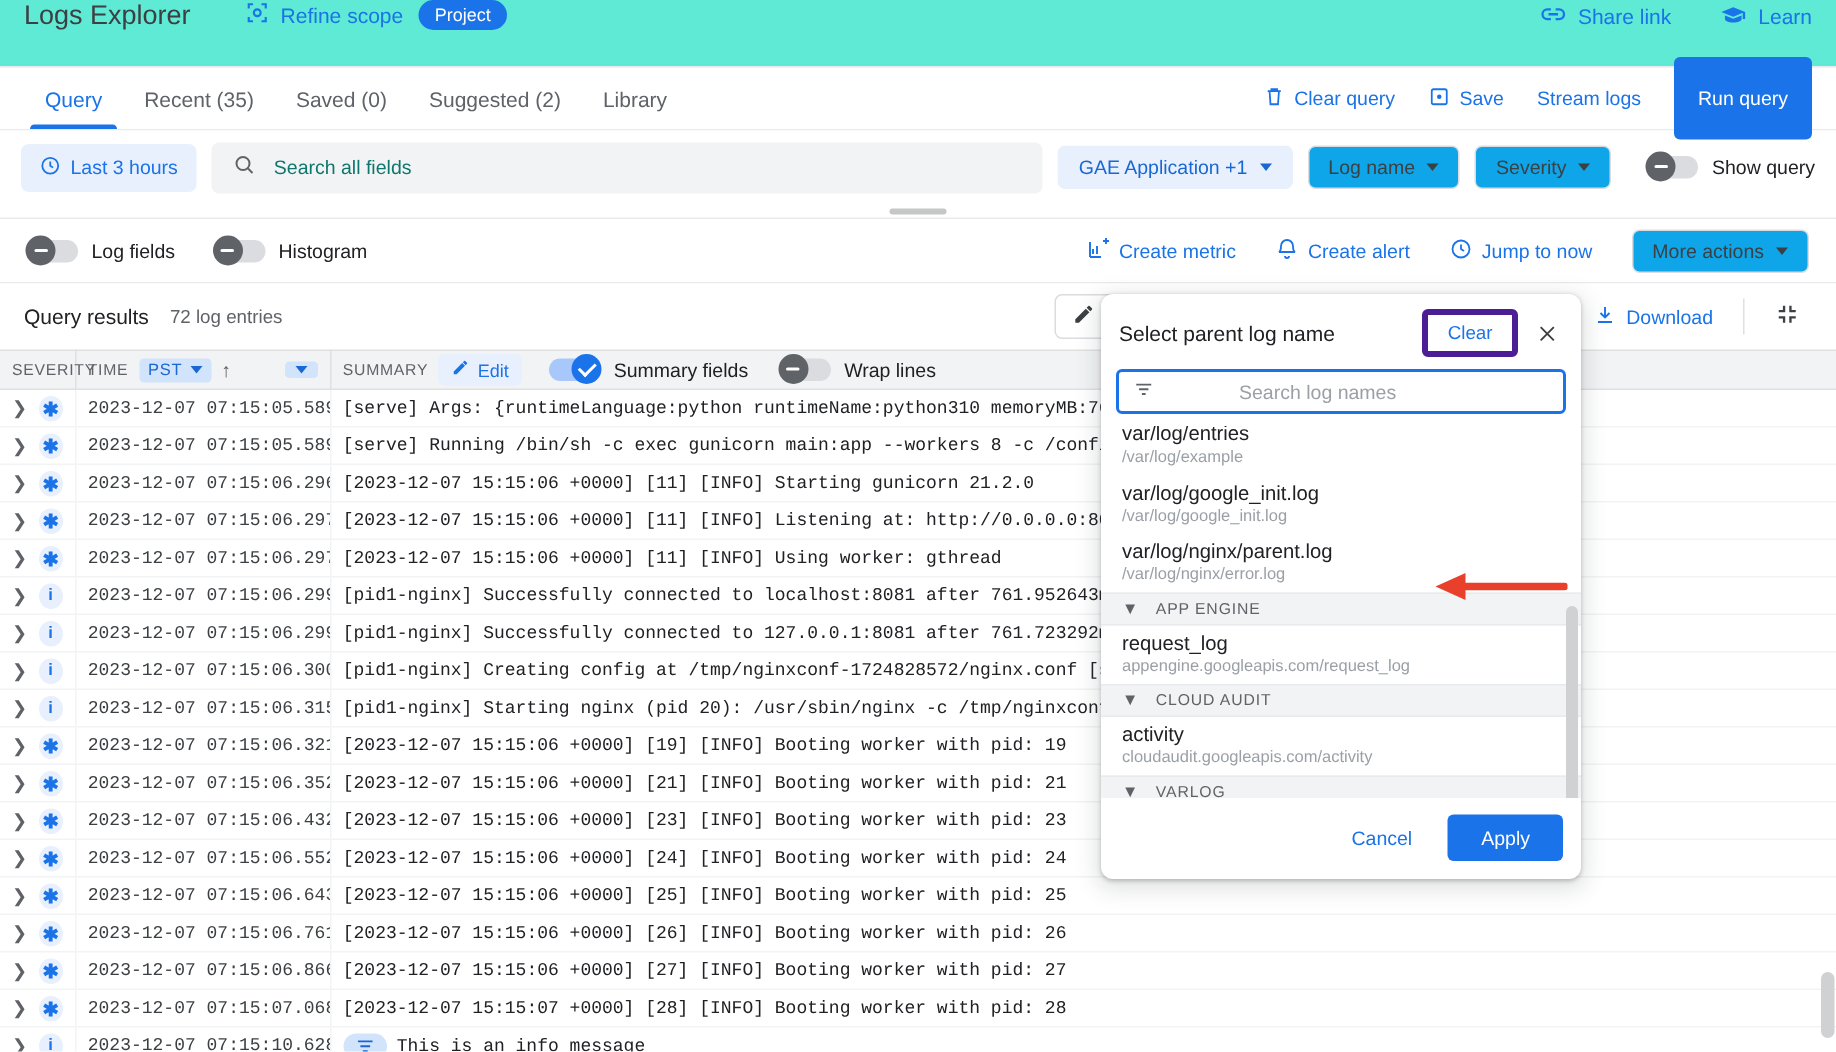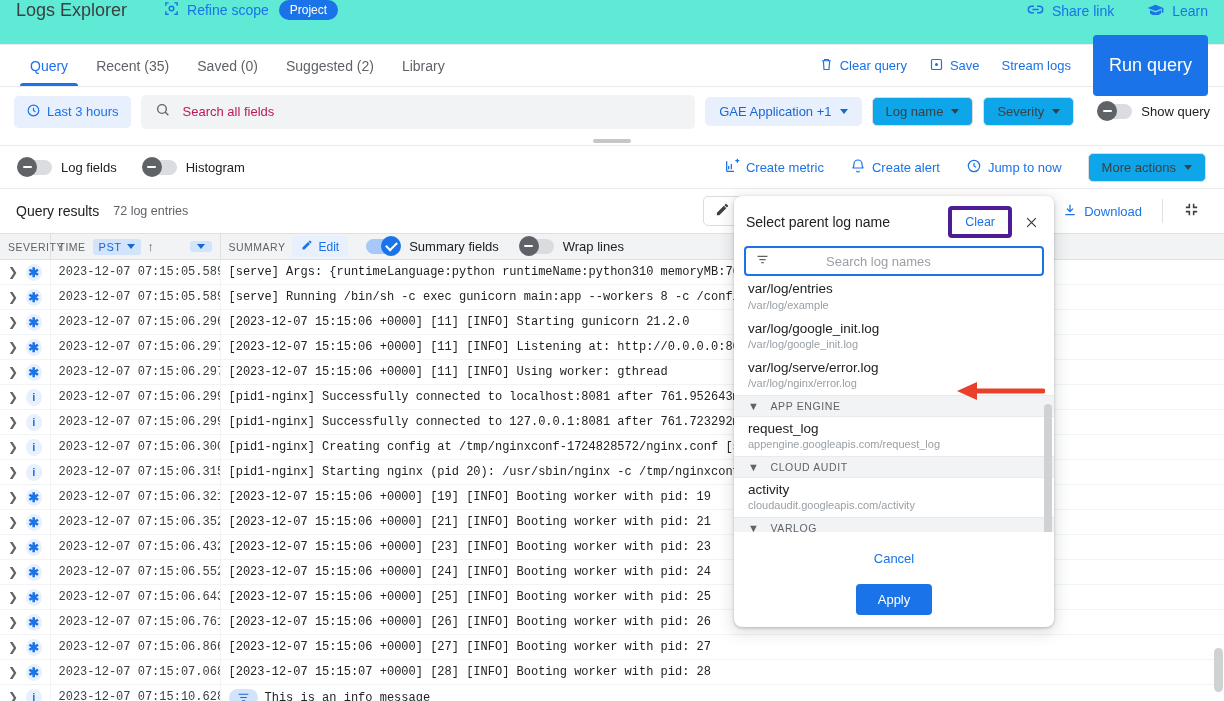--- a/index.html
+++ b/index.html
@@ -43,38 +43,38 @@
     content:""; position:absolute; left:4px; right:4px; bottom:0;
     height:3px; background:#1a73e8; border-radius:3px 3px 0 0;
   }
   .tabs-right { margin-left:auto; display:flex; align-items:center; gap:22px; }
   .tb-action {
     display:flex; align-items:center; gap:6px;
     color:#1a73e8; font-size:13px; font-weight:500; cursor:pointer;
   }
   #run-query-button {
     background:#1a73e8; color:#fff; border:none; border-radius:4px;
-    padding:20px 16px; font-size:18px; font-weight:500;
+    padding:20px 16px; font-size:13px; font-weight:500;
     font-family:"Liberation Sans", sans-serif; cursor:pointer;
   }
 
   
   #query-bar {
     height:49px; display:flex; align-items:center; gap:10px;
     padding:0 14px; background:#fff;
   }
   #time-range-chip {
     display:flex; align-items:center; gap:6px;
     background:#e8f0fe; color:#1a73e8; border-radius:5px;
     padding:7px 12px; font-size:13px; cursor:pointer;
   }
   #search-all-fields {
     flex:1; max-width:580px; height:34px; display:flex; align-items:center; gap:12px;
     background:#f1f3f4; border-radius:5px; padding:0 14px;
-    color:#be185d; font-size:13px; cursor:text;
+    color:#0f766e; font-size:13px; cursor:text;
   }
   .filter-chip {
     display:flex; align-items:center; gap:8px;
     border:1px solid #dadce0; border-radius:5px;
     padding:6px 13px; font-size:13px; color:#3c4043; cursor:pointer; background:#0ea5e9;
   }
   .filter-chip.sel { background:#e8f0fe; border-color:transparent; color:#1967d2; }
   .caret {
     width:0; height:0; border-left:4px solid transparent; border-right:4px solid transparent;
     border-top:5px solid currentColor; display:inline-block;
@@ -217,21 +217,21 @@
     font-size:10.5px; letter-spacing:.6px; color:#5f6368; cursor:pointer;
   }
   .chev { color:#5f6368; font-size:11px; }
   #popup-clipped-row { height:14px; overflow:hidden; }
   #popup-scrollbar {
     position:absolute; right:2px; top:120px; width:8px; height:145px;
     background:#cfd1d3; border-radius:4px;
   }
   #popup-footer {
     display:flex; justify-content:flex-end; align-items:center; gap:10px;
-    padding:10px 12px 12px 12px; border-top:1px solid #fff;flex-direction:column;
+    padding:10px 12px 12px 12px; border-top:1px solid #fff;
   }
   #popup-cancel-button {
     background:none; border:none; color:#1a73e8; font-size:13px; font-weight:500;
     padding:8px 14px; font-family:"Liberation Sans", sans-serif; cursor:pointer;
   }
   #popup-apply-button {
     background:#1a73e8; border:none; color:#fff; font-size:13px; font-weight:500;
     padding:8px 22px; border-radius:4px; font-family:"Liberation Sans", sans-serif; cursor:pointer;
   }
 
@@ -718,21 +718,21 @@
     </div>
     <div class="opt-row" style="padding-top:0;">
       <div class="opt-path">/var/log/example</div>
     </div>
 
     <div class="opt-row">
       <div class="opt-name">var/log/google_init.log</div>
       <div class="opt-path">/var/log/google_init.log</div>
     </div>
     <div class="opt-row">
-      <div class="opt-name">var/log/serve/error.log</div>
+      <div class="opt-name">var/log/nginx/parent.log</div>
       <div class="opt-path">/var/log/nginx/error.log</div>
     </div>
 
     <div class="group-row">
       <span class="chev">▼</span>
       <span>APP ENGINE</span>
     </div>
     <div class="opt-row">
       <div class="opt-name">request_log</div>
       <div class="opt-path">appengine.googleapis.com/request_log</div>

